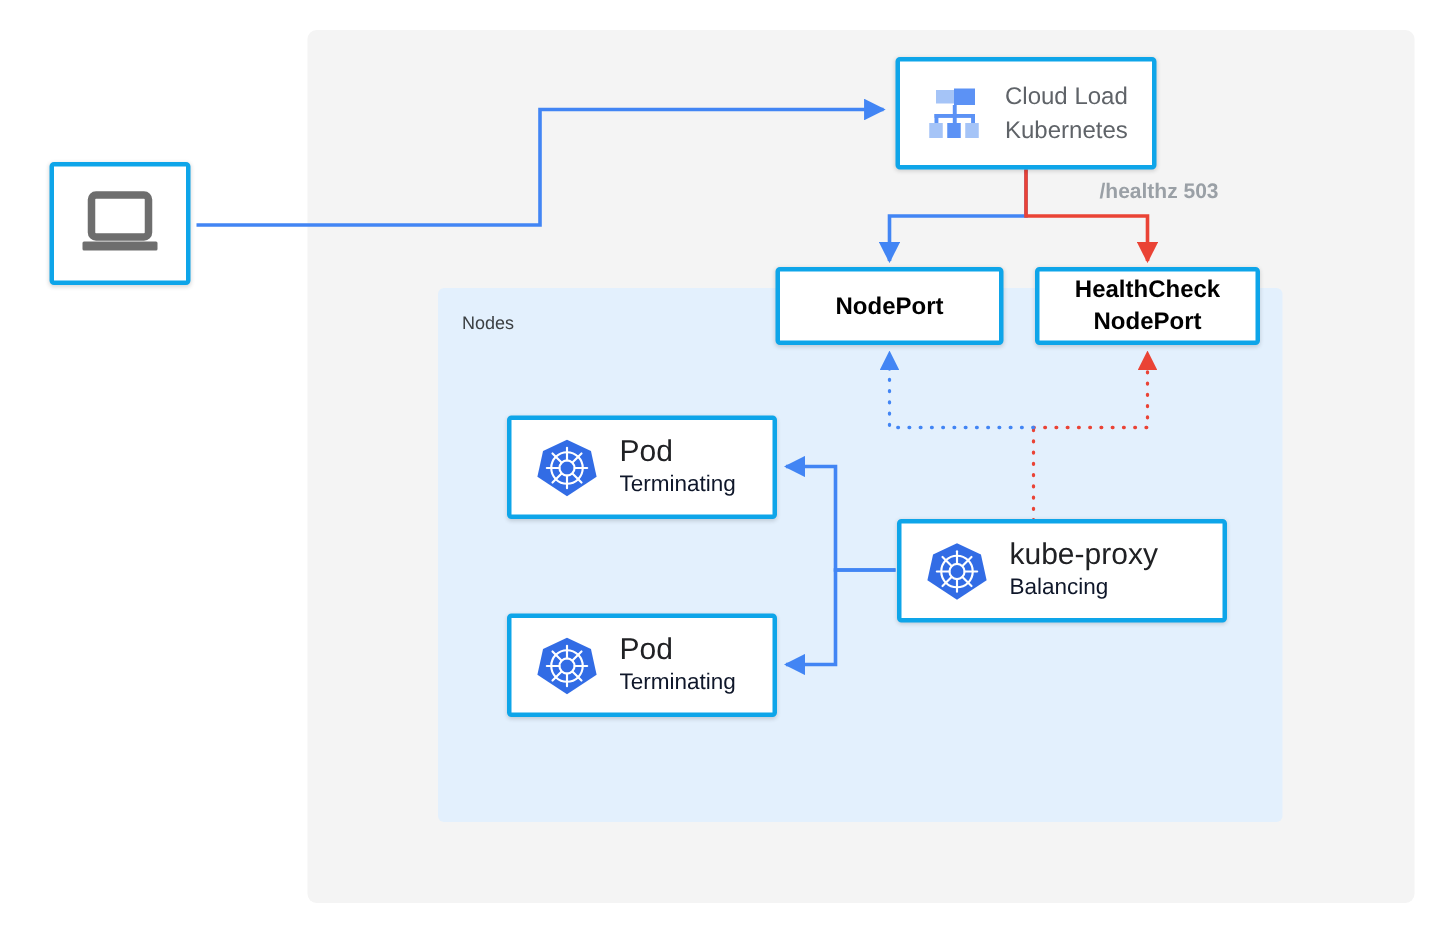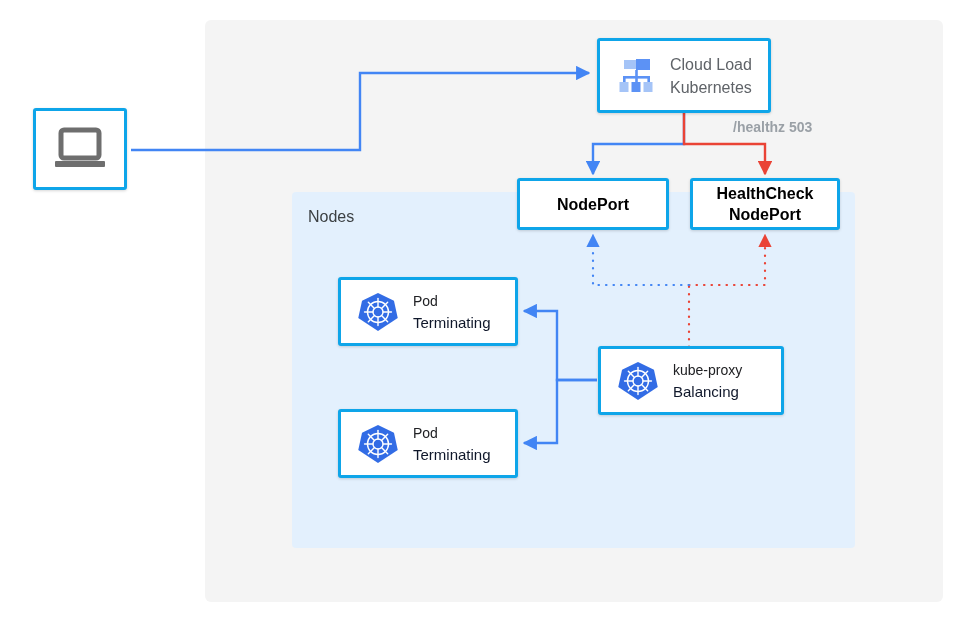--- a/index.html
+++ b/index.html
@@ -7,28 +7,28 @@
        font-family:"Liberation Sans","DejaVu Sans",sans-serif;}
   #stage{position:relative;width:965px;height:623px;background:#fff;}
   svg.layer{position:absolute;left:0;top:0;width:965px;height:623px;}
 
   .card{position:absolute;background:#fff;border:3px solid #0ea5e9;
         border-radius:3px;box-shadow:0 1px 3px rgba(0,0,0,.16);
         box-sizing:border-box;display:flex;align-items:center;}
   .card .ico{flex:0 0 auto;display:flex;align-items:center;justify-content:center;}
   .card .txt{display:flex;flex-direction:column;justify-content:center;}
 
-  .t-title{font-size:14px;color:#202124;line-height:22px;white-space:nowrap;}
+  .t-title{font-size:20px;color:#202124;line-height:22px;white-space:nowrap;}
   .t-sub{font-size:15px;color:#0f172a;line-height:21px;white-space:nowrap;}
   .t-strong{font-size:16px;font-weight:bold;color:#000;line-height:21px;
             text-align:center;width:100%;white-space:nowrap;}
   .t-lb{font-size:16px;color:#5f6368;line-height:23px;white-space:nowrap;}
 
   .label-free{position:absolute;white-space:nowrap;}
-  .lbl-nodes{font-size:16px;color:#3c4043;}
+  .lbl-nodes{font-size:12px;color:#3c4043;}
   .lbl-healthz{font-size:14px;font-weight:bold;color:#9aa0a6;}
 </style>
 </head>
 <body>
 
 <div id="stage">
 
   <svg class="layer">
     <rect x="205" y="20" width="738" height="582" rx="6" ry="6" fill="#f4f4f4"></rect>
     <rect x="292" y="192" width="563" height="356" rx="4" ry="4" fill="#e3f0fd"></rect>
@@ -144,21 +144,21 @@
           <line x1="41" y1="59" x2="27" y2="73"></line>
         </g>
       </svg>
     </span>
     <span class="txt">
       <span class="t-title">Pod</span>
       <span class="t-sub">Terminating</span>
     </span>
   </div>
 
-  <div class="card" style="left:598px;top:346px;width:186px;height:69px;padding:0 16px;gap:14px;">
+  <div class="card" style="left:598px;top:346px;width:220px;height:69px;padding:0 16px;gap:14px;">
     <span class="ico">
       <svg width="42" height="42" viewBox="0 0 100 100">
         <polygon points="50,5 88,23 97,64 50,95 3,64 12,23" fill="#326ce5"></polygon>
         <g fill="none" stroke="#fff" stroke-width="3.4" stroke-linecap="round">
           <circle cx="50" cy="50" r="12"></circle>
           <circle cx="50" cy="50" r="25"></circle>
           <line x1="50" y1="18" x2="50" y2="38"></line>
           <line x1="50" y1="62" x2="50" y2="82"></line>
           <line x1="18" y1="50" x2="38" y2="50"></line>
           <line x1="62" y1="50" x2="82" y2="50"></line>

